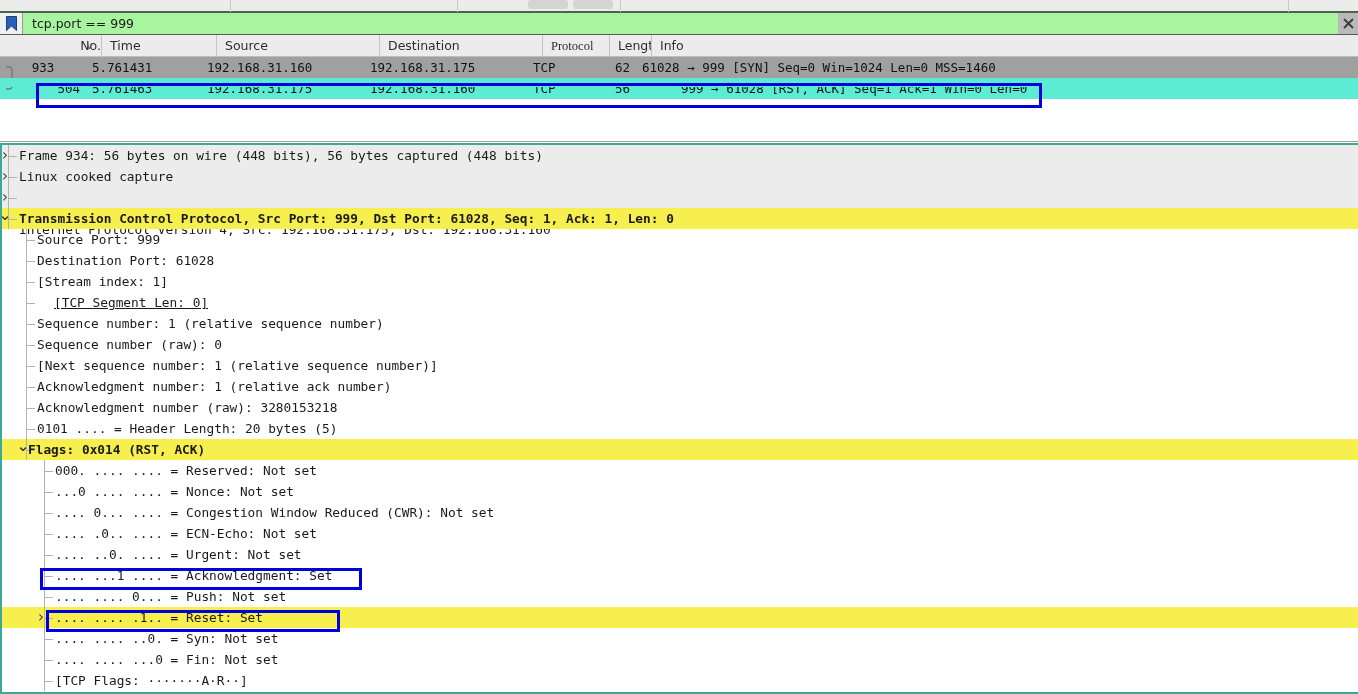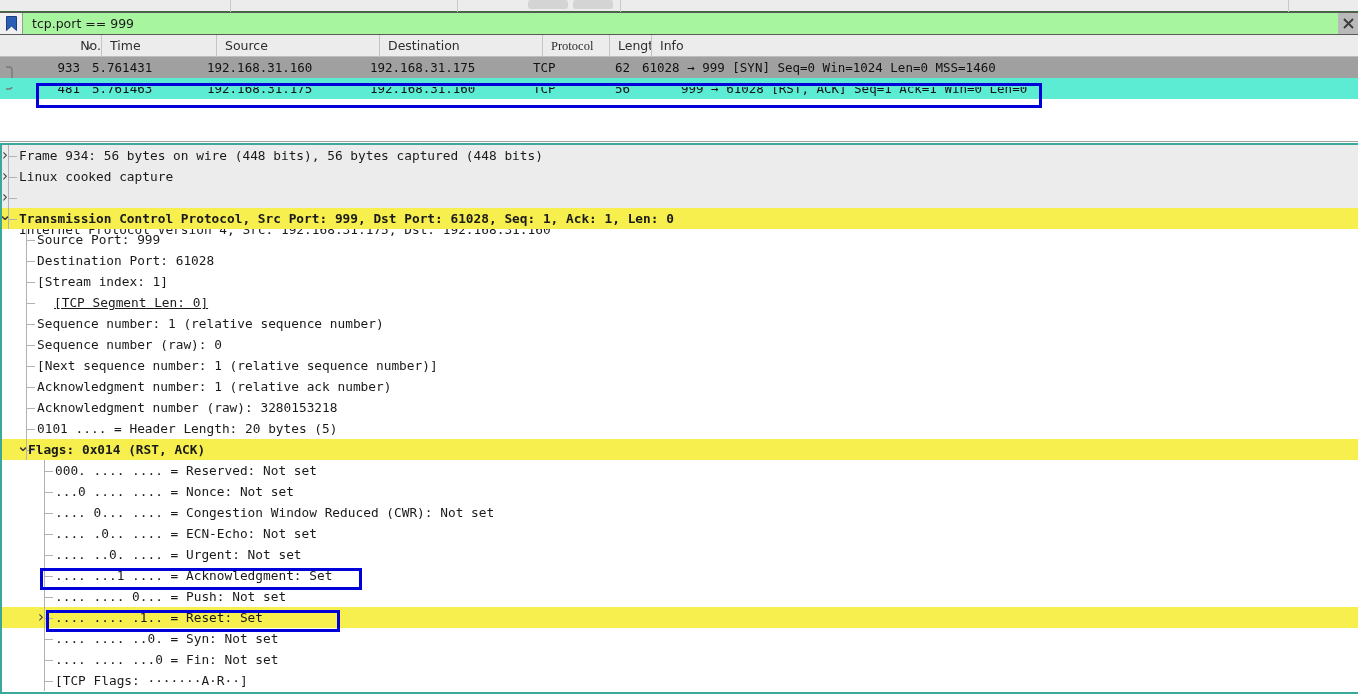--- a/index.html
+++ b/index.html
@@ -210,36 +210,36 @@
     </div>
 
     <div class="plist-rows">
 
       <div class="prow selected-prev">
         <div class="related-gutter">
           <svg width="22" height="21" viewBox="0 0 22 21">
             <path d="M12 21 L12 13 Q12 10 9 10 L6 10" stroke="#7a7a7a" stroke-width="1.4" fill="none"></path>
           </svg>
         </div>
-        <div class="cell num" style="width:86px;">933</div>
+        <div class="cell num" style="width:86px;text-align:center;">933</div>
         <div class="cell" style="width:115px;">5.761431</div>
         <div class="cell" style="width:163px;">192.168.31.160</div>
         <div class="cell" style="width:163px;">192.168.31.175</div>
         <div class="cell" style="width:67px;">TCP</div>
         <div class="cell num" style="width:42px;">62</div>
         <div class="cell" style="width:722px;">61028 → 999 [SYN] Seq=0 Win=1024 Len=0 MSS=1460</div>
       </div>
 
       <div class="prow current">
         <div class="related-gutter">
           <svg width="22" height="21" viewBox="0 0 22 21">
             <path d="M12 0 L12 8 Q12 11 9 11 L6 11" stroke="#7a7a7a" stroke-width="1.4" fill="none"></path>
           </svg>
         </div>
-        <div class="cell num" style="width:86px;">481</div>
+        <div class="cell num" style="width:86px;">504</div>
         <div class="cell" style="width:115px;">5.761463</div>
         <div class="cell" style="width:163px;">192.168.31.175</div>
         <div class="cell" style="width:163px;">192.168.31.160</div>
         <div class="cell" style="width:67px;">TCP</div>
         <div class="cell num" style="width:42px;">56</div>
         <div class="cell" style="width:722px;margin-left:39px;">999 → 61028 [RST, ACK] Seq=1 Ack=1 Win=0 Len=0</div>
       </div>
 
       <div style="position:absolute; left:0; top:21px; width:1358px; height:9px; background:#5cebd3;"></div>
     </div>

